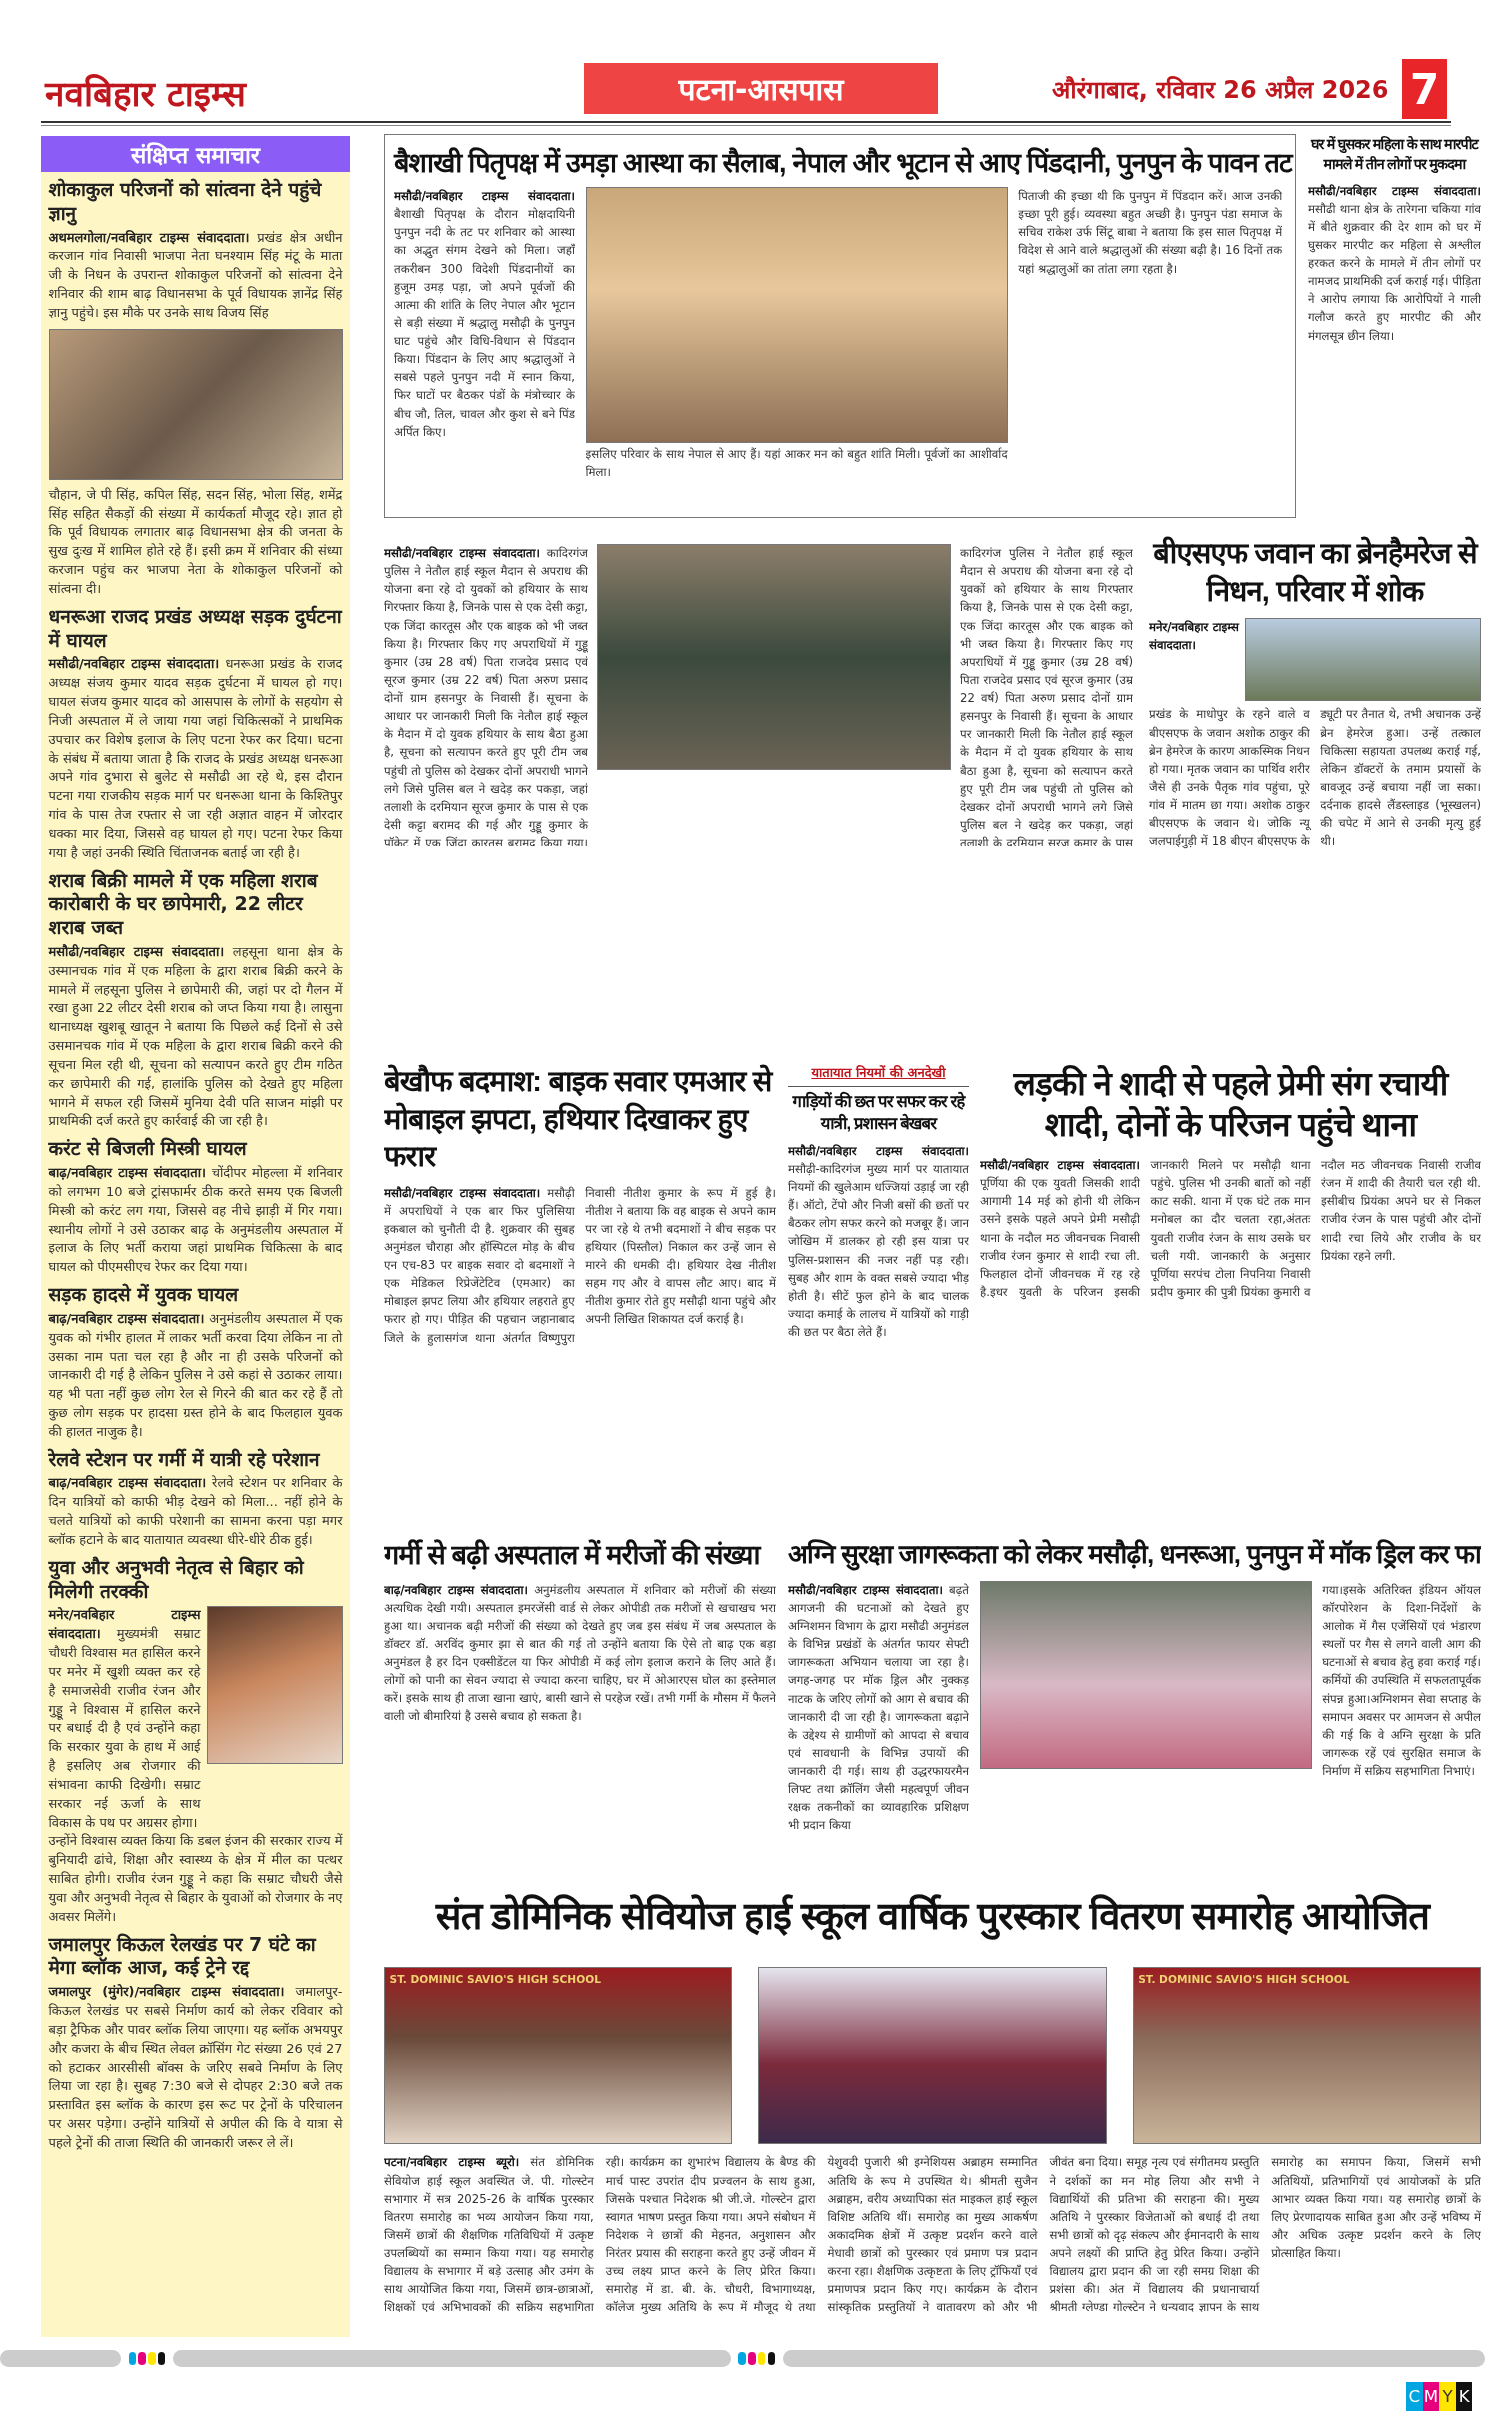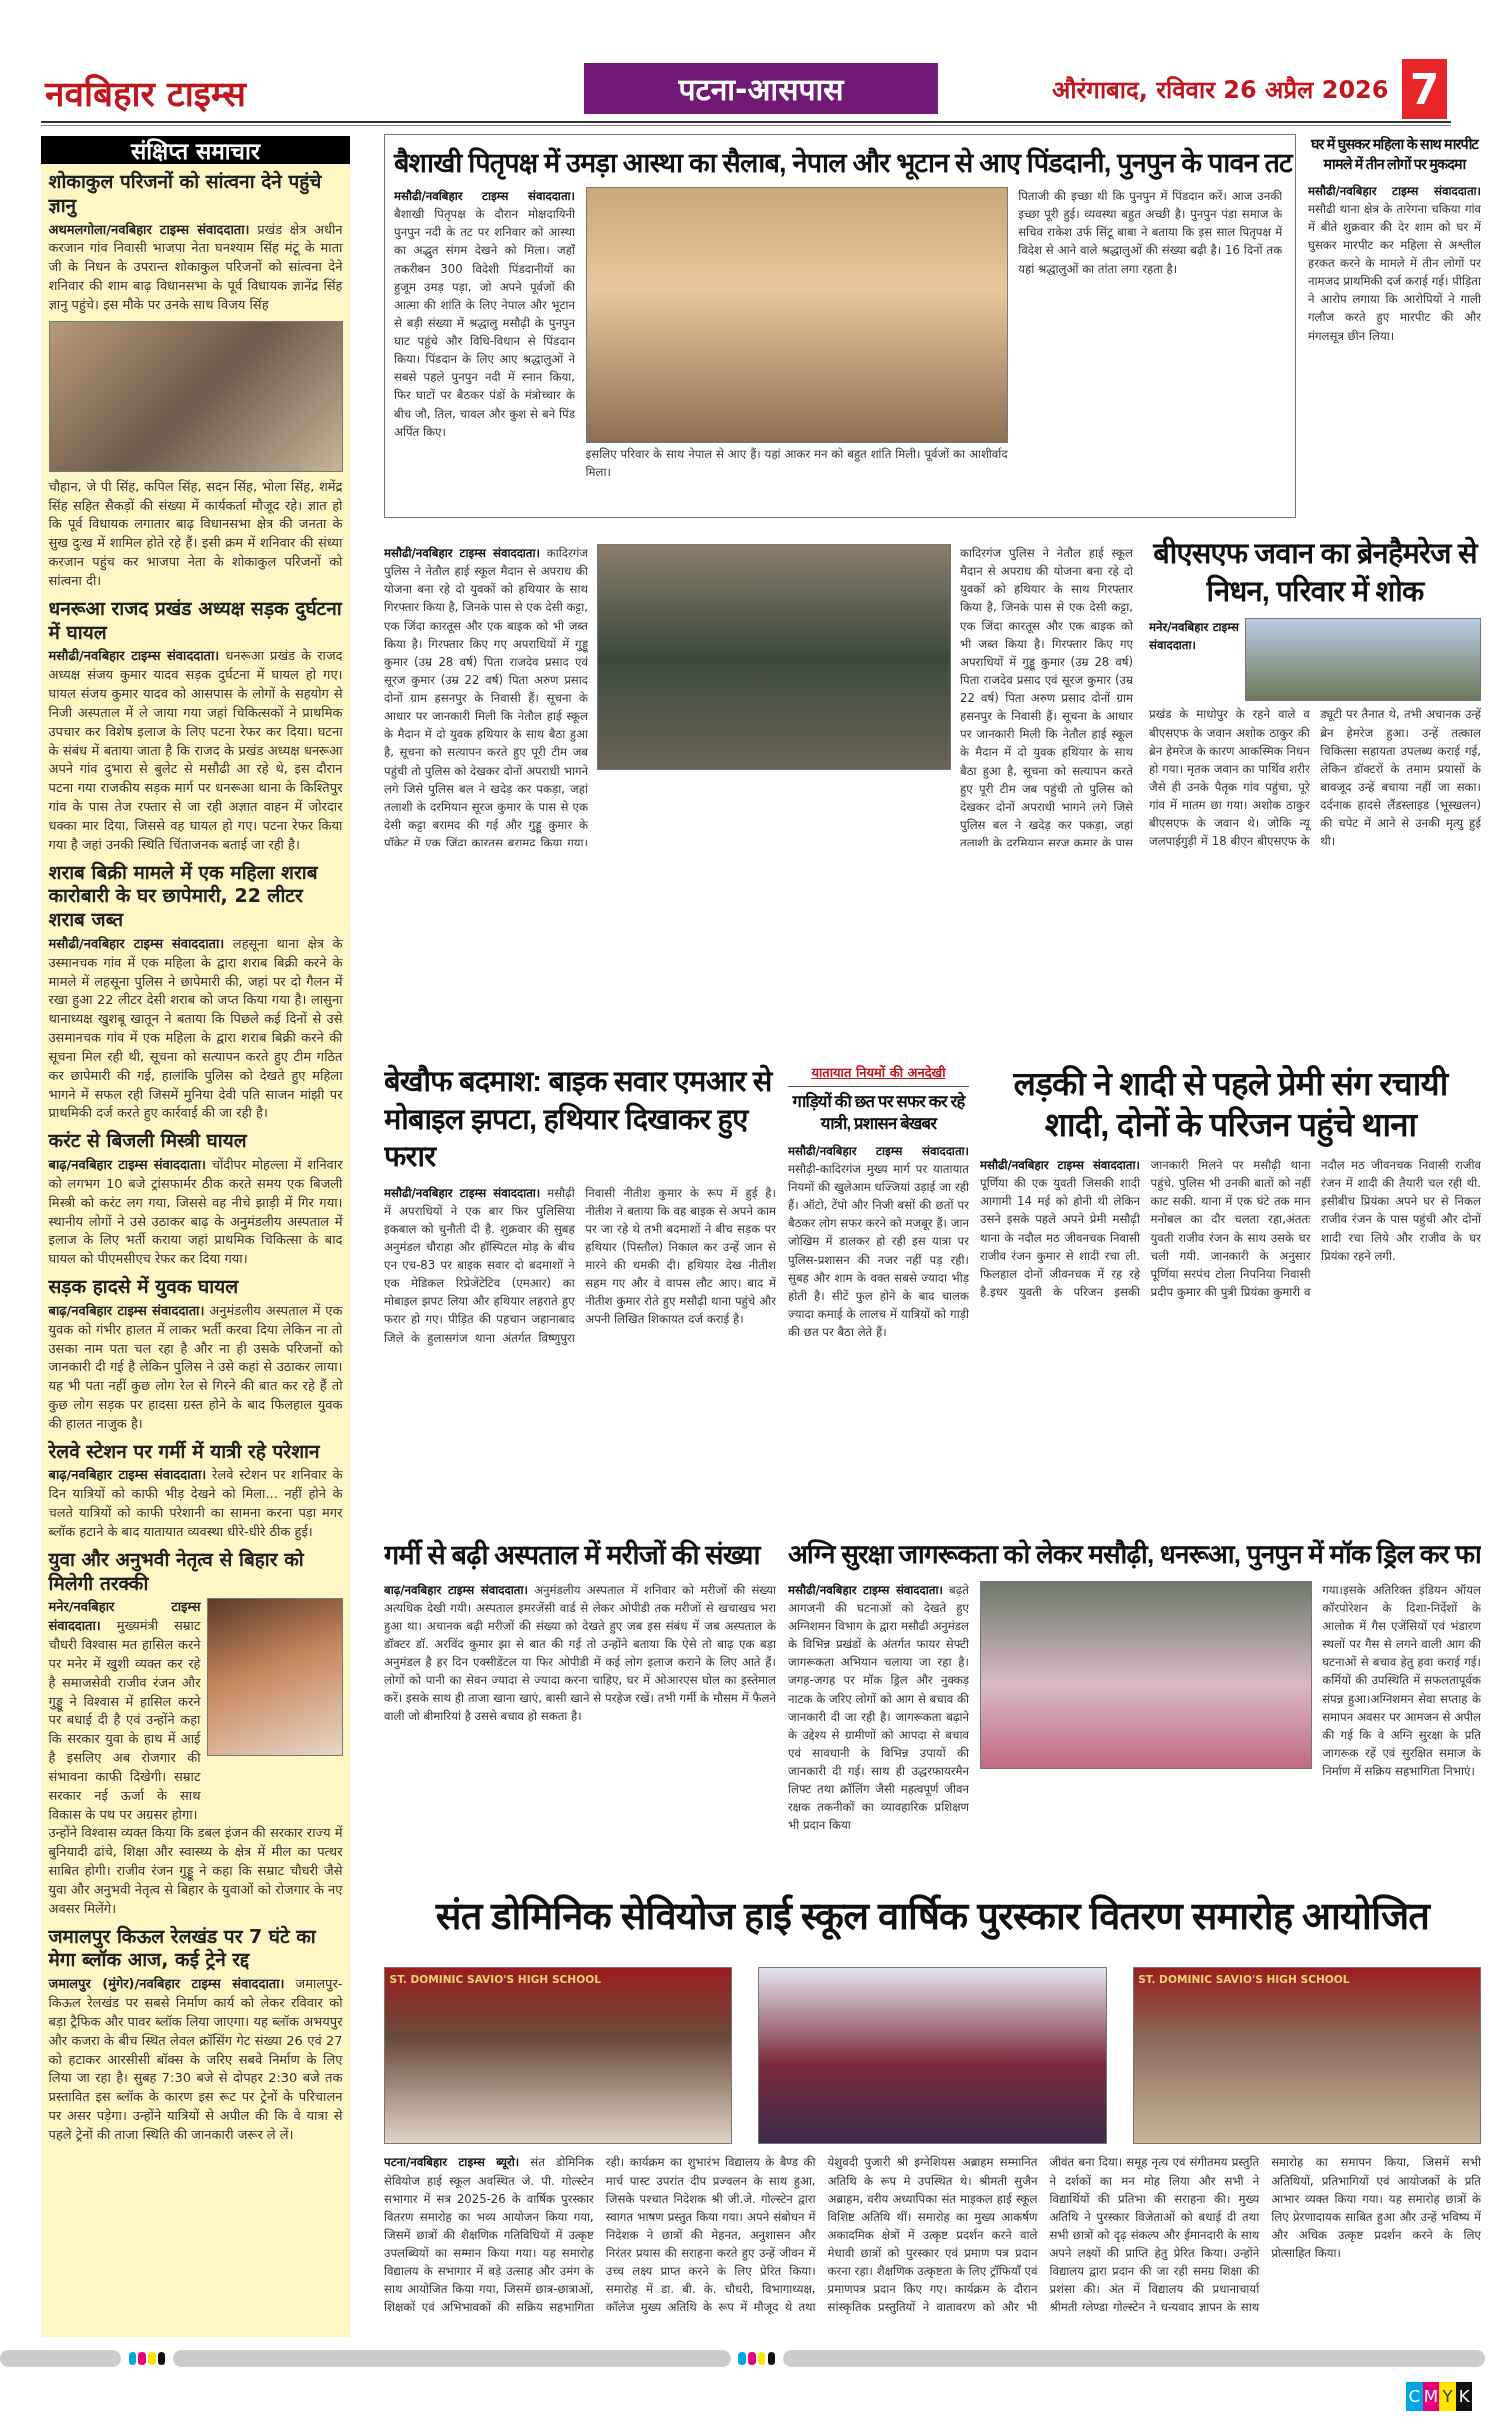--- a/index.html
+++ b/index.html
@@ -1,24 +1,24 @@
 <!DOCTYPE html>
 <html style="font-size:12px"><head>
 <meta charset="utf-8">
 <style>
 *{box-sizing:border-box;margin:0;padding:0}
 body{width:1508px;height:2426px;background:#fff;font-family:"DejaVu Sans",sans-serif;color:#222;position:relative;overflow:hidden}
 .abs{position:absolute}
 .masthead{font-family:"DejaVu Serif",serif;color:#c0161e;font-size:35px;font-weight:bold;left:45px;top:69px}
-.section-tab{left:584px;top:63px;width:354px;height:51px;background:#701a75;color:#fff;font-size:30px;font-weight:bold;display:flex;align-items:center;justify-content:center}
+.section-tab{left:584px;top:63px;width:354px;height:51px;background:#ef4444;color:#fff;font-size:30px;font-weight:bold;display:flex;align-items:center;justify-content:center}
 .dateline{left:1052px;top:72px;font-size:24px;font-weight:bold;color:#c0161e}
 .pageno{left:1402px;top:59px;width:45px;height:60px;background:#e8262a;color:#fff;font-size:42px;font-weight:bold;display:flex;align-items:center;justify-content:center}
 .rule{left:41px;top:121px;width:1410px;height:4.5px;border-top:2.3px solid #333;border-bottom:1.5px solid #888}
 .leftcol{left:41px;top:136px;width:309px;height:2201px;background:#fef6c4}
-.brief-head{height:28px;background:#000000;color:#fff;font-size:22.6px;font-weight:bold;display:flex;align-items:center;justify-content:center}
+.brief-head{height:36px;background:#8b5cf6;color:#fff;font-size:22.6px;font-weight:bold;display:flex;align-items:center;justify-content:center}
 .lh{font-size:19px;font-weight:bold;padding:6px 7.5px 3px;line-height:1.25;color:#222}
 .lb{font-size:13px;line-height:1.45;padding:0 7.5px;color:#333;text-align:justify}
 .lb b{color:#222}
 .photo{background:linear-gradient(135deg,#b89a7a,#6c5a4a 50%,#c7b49a);border:0.8px solid #777}
 .box{border:1.5px solid #777}
 .h-cond{font-family:"Liberation Sans",sans-serif;font-weight:bold;letter-spacing:-0.8px;color:#111}
 .body{font-size:11.7px;line-height:1.55;color:#333;text-align:justify}
 .body b{color:#111}
 .kicker{color:#c0161e;font-size:13px;text-decoration:underline;font-weight:bold;text-align:center}
 .cmyk{display:flex;height:29px}

